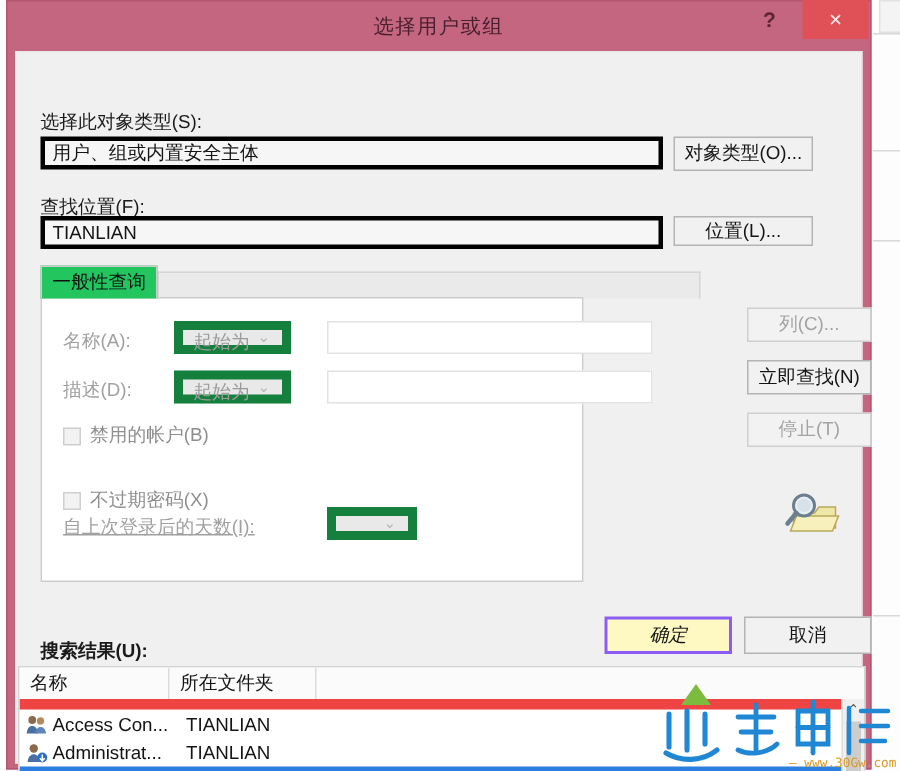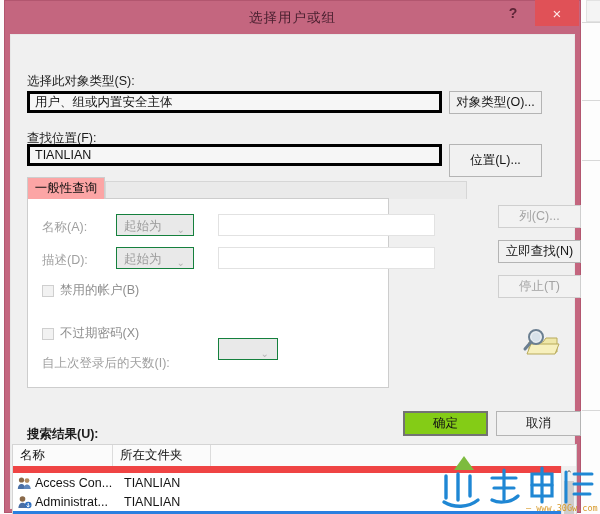--- a/index.html
+++ b/index.html
@@ -121,37 +121,38 @@
     font-size: 12.5px;
     color: #141414;
     cursor: default;
   }
   .btn.disabled {
     color: #a3a3a3;
     border-color: #cfcfcf;
     background: #f2f2f2;
   }
   .btn.default {
-    border: 2px solid #737373;
-    background: #84cc16;
+    border: 2px solid #8b5cf6;
+    background: #fef9c3;
+    font-style: italic;
   }
 
   
   #tabstrip {
     position: absolute;
     left: 16px;
     top: 142px;
     width: 440px;
     height: 22px;
   }
   #tab-active {
     position: absolute;
     left: 0; top: 0;
     width: 78px; height: 22px;
-    background: #fca5a5;
+    background: #22c55e;
     border: 1px solid #cdcdcd;
     border-bottom: none;
     box-sizing: border-box;
     display: flex;
     align-items: center;
     justify-content: center;
     font-size: 12.5px;
     color: #111;
     z-index: 3;
   }
@@ -176,24 +177,24 @@
   }
 
   .field-label {
     position: absolute;
     font-size: 12.5px;
     color: #a0a0a0;
   }
   .combo {
     position: absolute;
     background: #e9e9e9;
-    border: 1px solid #15803d;
-    box-sizing: border-box;
-    display: flex;
-    align-items: flex-end;
+    border: 6px solid #15803d;
+    box-sizing: border-box;
+    display: flex;
+    align-items: flex-start;
     padding-left: 7px;
     font-size: 12.5px;
     color: #9b9b9b;
   }
   .combo .chev {
     position: absolute;
     right: 8px;
     color: #b5b5b5;
     font-size: 10px;
   }
@@ -343,21 +344,21 @@
     <div class="row-label" style="left:16px; top:38px;">选择此对象类型(S):</div>
     <div class="textbox" style="left:16px; top:56px; width:415px; height:22px;">
       <span>用户、组或内置安全主体</span>
     </div>
     <div class="btn" style="left:438px; top:56px; width:93px; height:23px;">对象类型(O)...</div>
 
     <div class="row-label" style="left:16px; top:95px;">查找位置(F):</div>
     <div class="textbox" style="left:16px; top:109px; width:415px; height:22px;">
       <span>TIANLIAN</span>
     </div>
-    <div class="btn" style="left:438px; top:109px; width:93px; height:33px;">位置(L)...</div>
+    <div class="btn" style="left:438px; top:109px; width:93px; height:20px;">位置(L)...</div>
 
     <div id="tabstrip">
       <div id="tab-rest"></div>
       <div id="tab-active">一般性查询</div>
     </div>
 
     <div id="tabpanel">
       <div class="field-label" style="left:14px; top:20px;">名称(A):</div>
       <div class="combo" style="left:88px; top:15px; width:78px; height:22px;">
         <span>起始为</span>
@@ -374,21 +375,21 @@
 
       <div class="chk-row" style="left:14px; top:83px;">
         <span class="chk-box"></span>
         <span>禁用的帐户(B)</span>
       </div>
       <div class="chk-row" style="left:14px; top:106px;margin-top:20px;">
         <span class="chk-box"></span>
         <span>不过期密码(X)</span>
       </div>
 
-      <div class="field-label" style="left:14px; top:156px;">自上次登录后的天数(I):</div>
+      <div class="field-label" style="left:14px; top:144px;text-decoration:underline;">自上次登录后的天数(I):</div>
       <div class="combo" style="left:190px; top:139px; width:60px; height:22px;">
         <span></span>
         <span class="chev">⌄</span>
       </div>
     </div>
 
     <div class="btn disabled" style="left:487px; top:170px; width:83px; height:23px;">列(C)...</div>
     <div class="btn" style="left:487px; top:205px; width:83px; height:23px;">立即查找(N)</div>
     <div class="btn disabled" style="left:487px; top:240px; width:83px; height:23px;">停止(T)</div>
 

